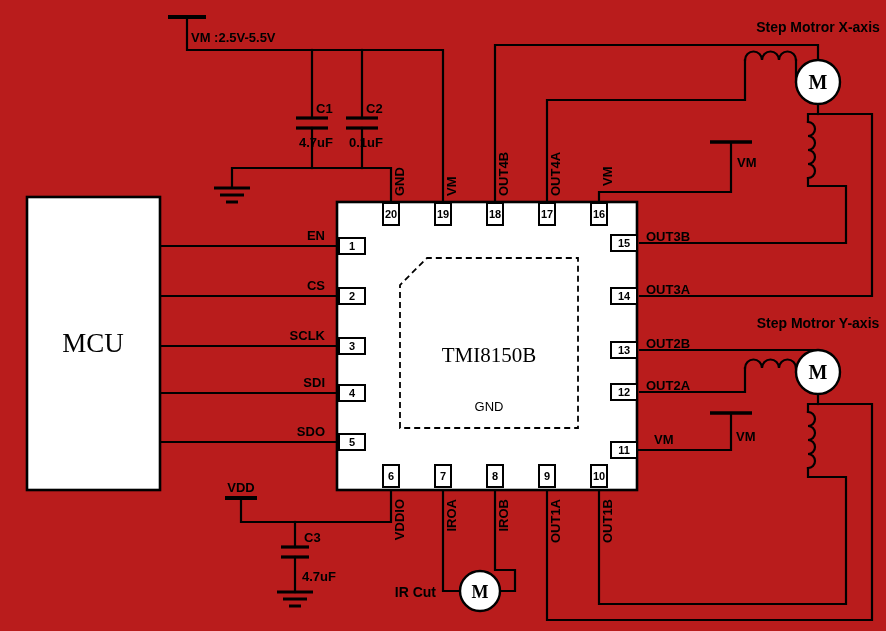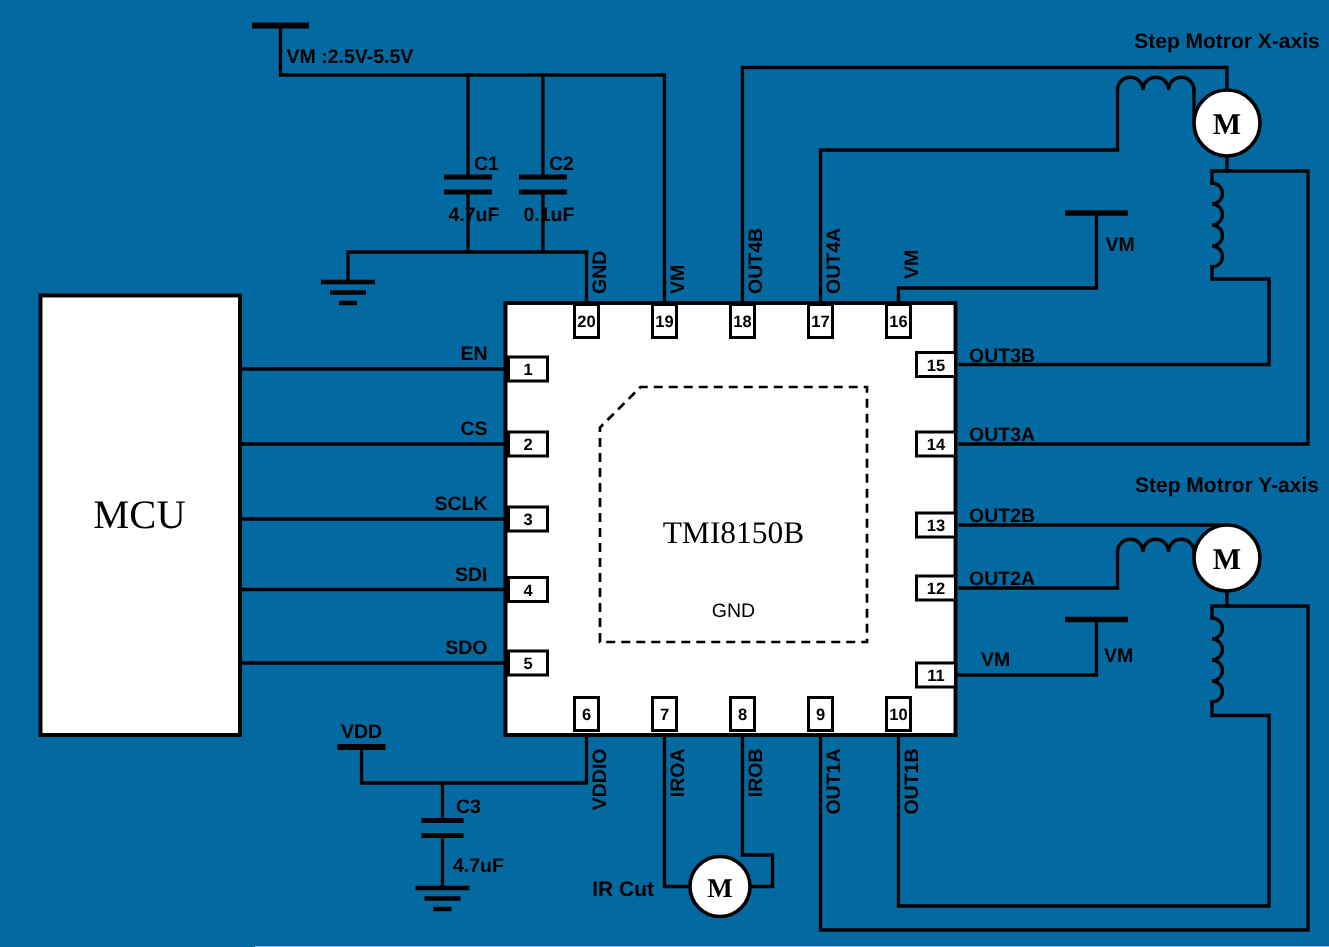--- a/index.html
+++ b/index.html
@@ -1,16 +1,16 @@
 <!DOCTYPE html>
 <html><head>
 <meta charset="utf-8">
 <style>
   html,body{margin:0;padding:0;background:#fff;}
-  .canvas{width:886px;height:631px;background:#0369a1;position:relative;overflow:hidden;text-align:center;}
+  .canvas{width:886px;height:631px;background:#b91c1c;position:relative;overflow:hidden;text-align:center;}
   svg{display:block;}
   .wire{stroke:#000;stroke-width:2.2;fill:none;stroke-linecap:square;}
   .bar{stroke:#000;fill:none;stroke-linecap:butt;}
   .comp{stroke:#000;stroke-width:2.4;fill:#fff;}
   .chipbody{stroke:#000;stroke-width:2.6;fill:#fff;}
   .pinbox{stroke:#000;stroke-width:2;fill:#fff;}
   .dashed{stroke:#000;stroke-width:1.8;fill:none;stroke-dasharray:6 4;}
   text{fill:#000;font-family:"Liberation Sans",sans-serif;}
   .lbl{font-size:13px;font-weight:bold;}
   .lbl14{font-size:14px;font-weight:bold;}

